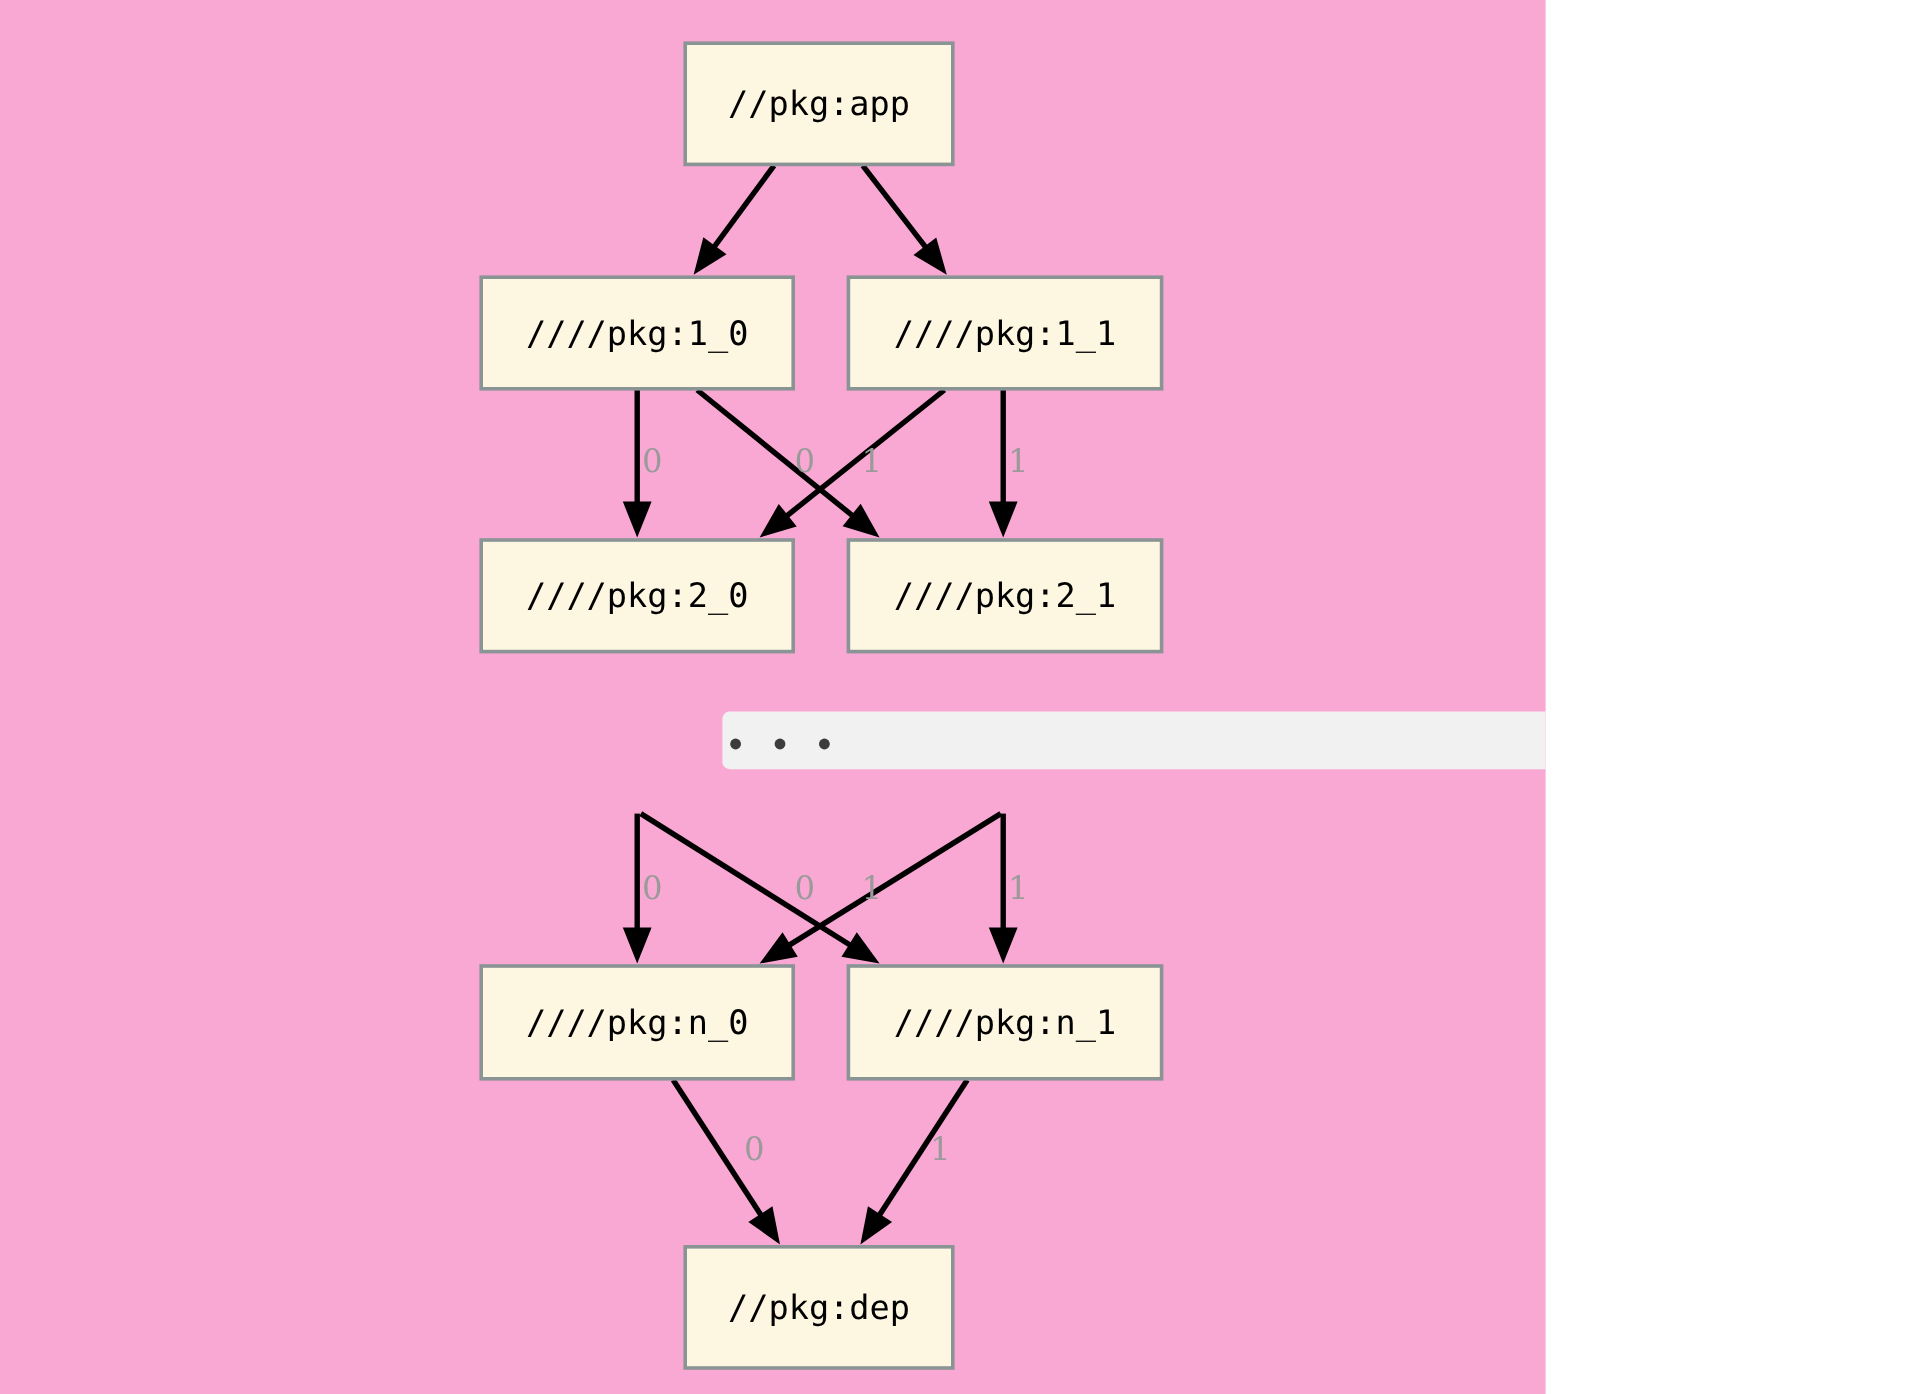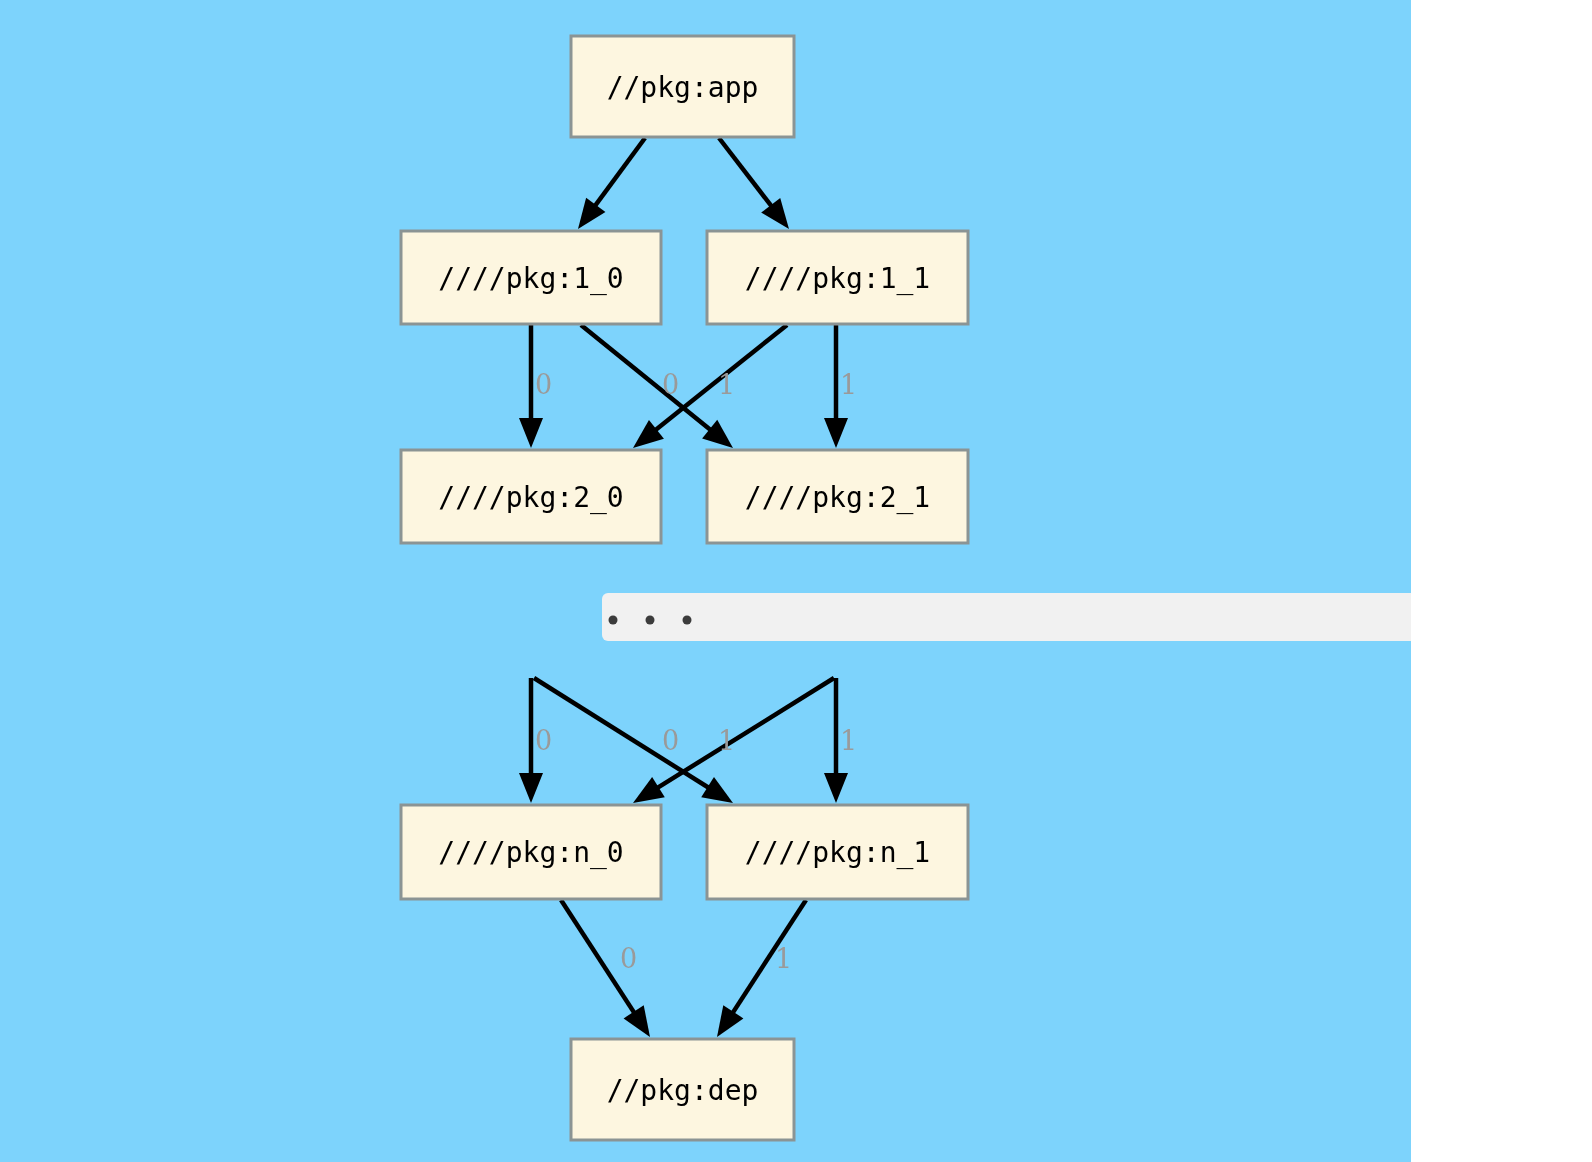--- a/index.html
+++ b/index.html
@@ -5,23 +5,23 @@
   html, body {
     margin: 0;
     padding: 0;
     background: #ffffff;
   }
   body {
     font-family: "DejaVu Serif", serif;
   }
   #canvas {
     position: relative;
-    width: 1411px;
+    width: 1288px;
     height: 1162px;
-    background: #7dd3fc;
+    background: #f9a8d4;
     overflow: hidden;
   }
   #graph-svg {
     position: absolute;
     left: 0;
     top: 0;
     width: 1592px;
     height: 1162px;
   }
   .node-box {

